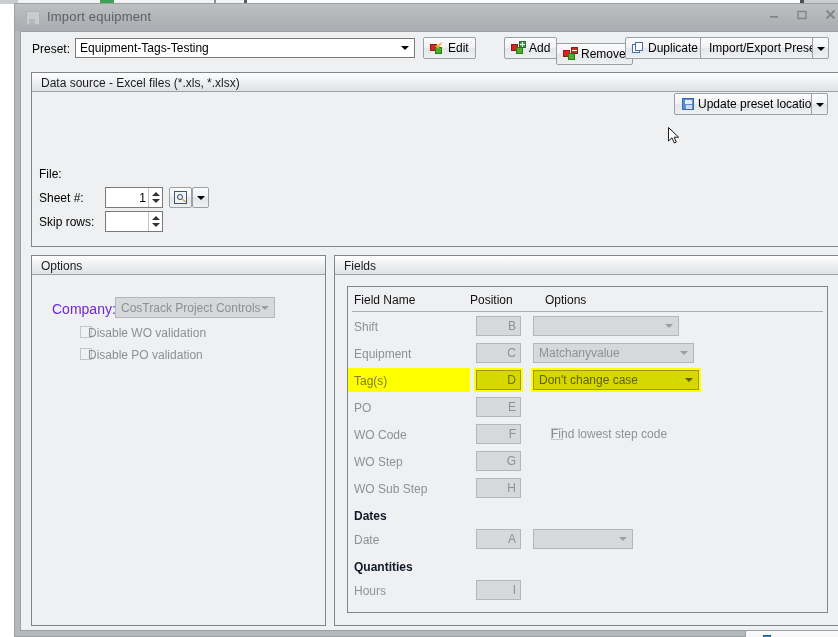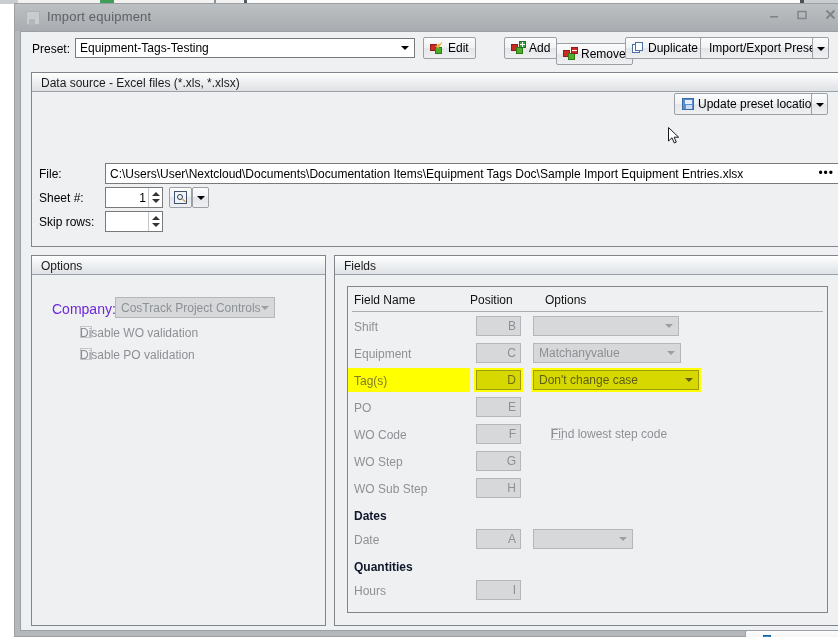--- a/index.html
+++ b/index.html
@@ -350,21 +350,21 @@
 
   .chk-row { position: absolute; font-size: 12px; color: #8c9094; }
   .chk {
     position: absolute;
     left: 0; top: 1px;
     width: 12px; height: 12px;
     background: #f0f1f2;
     border: 1px solid #c2c5c9;
     box-sizing: border-box;
   }
-  .chk-row span { position: absolute; left: 18px; top: 0; white-space: nowrap; }
+  .chk-row span { position: absolute; left: 18px; top: 0; white-space: nowrap; padding-left: 8px; }
 
   #chk-wo { left: 41px; top: 294px; }
   #chk-po { left: 41px; top: 316px; }
 
   
   #fields-inner {
     position: absolute;
     left: 326px; top: 254px;
     width: 481px; height: 327px;
     border: 1px solid #7f858b;
@@ -563,24 +563,20 @@
     </div>
 
     <div class="tbtn" id="btn-update-preset">
       <span class="icn-floppy"></span><span>Update preset location</span>
     </div>
     <div class="tbtn" id="btn-update-drop">
       <span class="cb-arrow"></span>
     </div>
 
     <div id="lbl-file">File:</div>
-    <div id="file-box">
-      <div class="val">C:\Users\User\Nextcloud\Documents\Documentation Items\Equipment Tags Doc\Sample Import Equipment Entries.xlsx</div>
-      <div class="dots">•••</div>
-    </div>
 
     <div id="lbl-sheet">Sheet #:</div>
     <div class="spin" id="spin-sheet">
       <div class="val">1</div>
       <div class="ups">
           <i class="u"></i>
           <i class="d"></i>
         </div>
     </div>
 
@@ -643,21 +639,21 @@
             <div class="optcombo" style="width: 146px;">
               <div class="val"></div>
               <div class="cb-arrow"></div>
             </div>
           </div>
           <div class="frow" style="top: 54px;">
             <div class="fname">Equipment</div>
             <div class="pos">
               <span>C</span>
             </div>
-            <div class="optcombo" style="width: 148px; padding-left: 44px;">
+            <div class="optcombo" style="width: 161px; padding-left: 44px;">
               <div class="val">Matchanyvalue</div>
               <div class="cb-arrow"></div>
             </div>
           </div>
           <div class="frow highlight" style="top: 81px;">
             <div class="hl-seg" style="left: 0px; top: 0px; width: 122px; height: 24px;"></div>
             <div class="hl-seg" style="left: 126px; top: 0px; width: 49px; height: 24px;"></div>
             <div class="hl-seg" style="left: 183px; top: 0px; width: 170px; height: 24px;"></div>
             <div class="fname">Tag(s)</div>
             <div class="pos">

